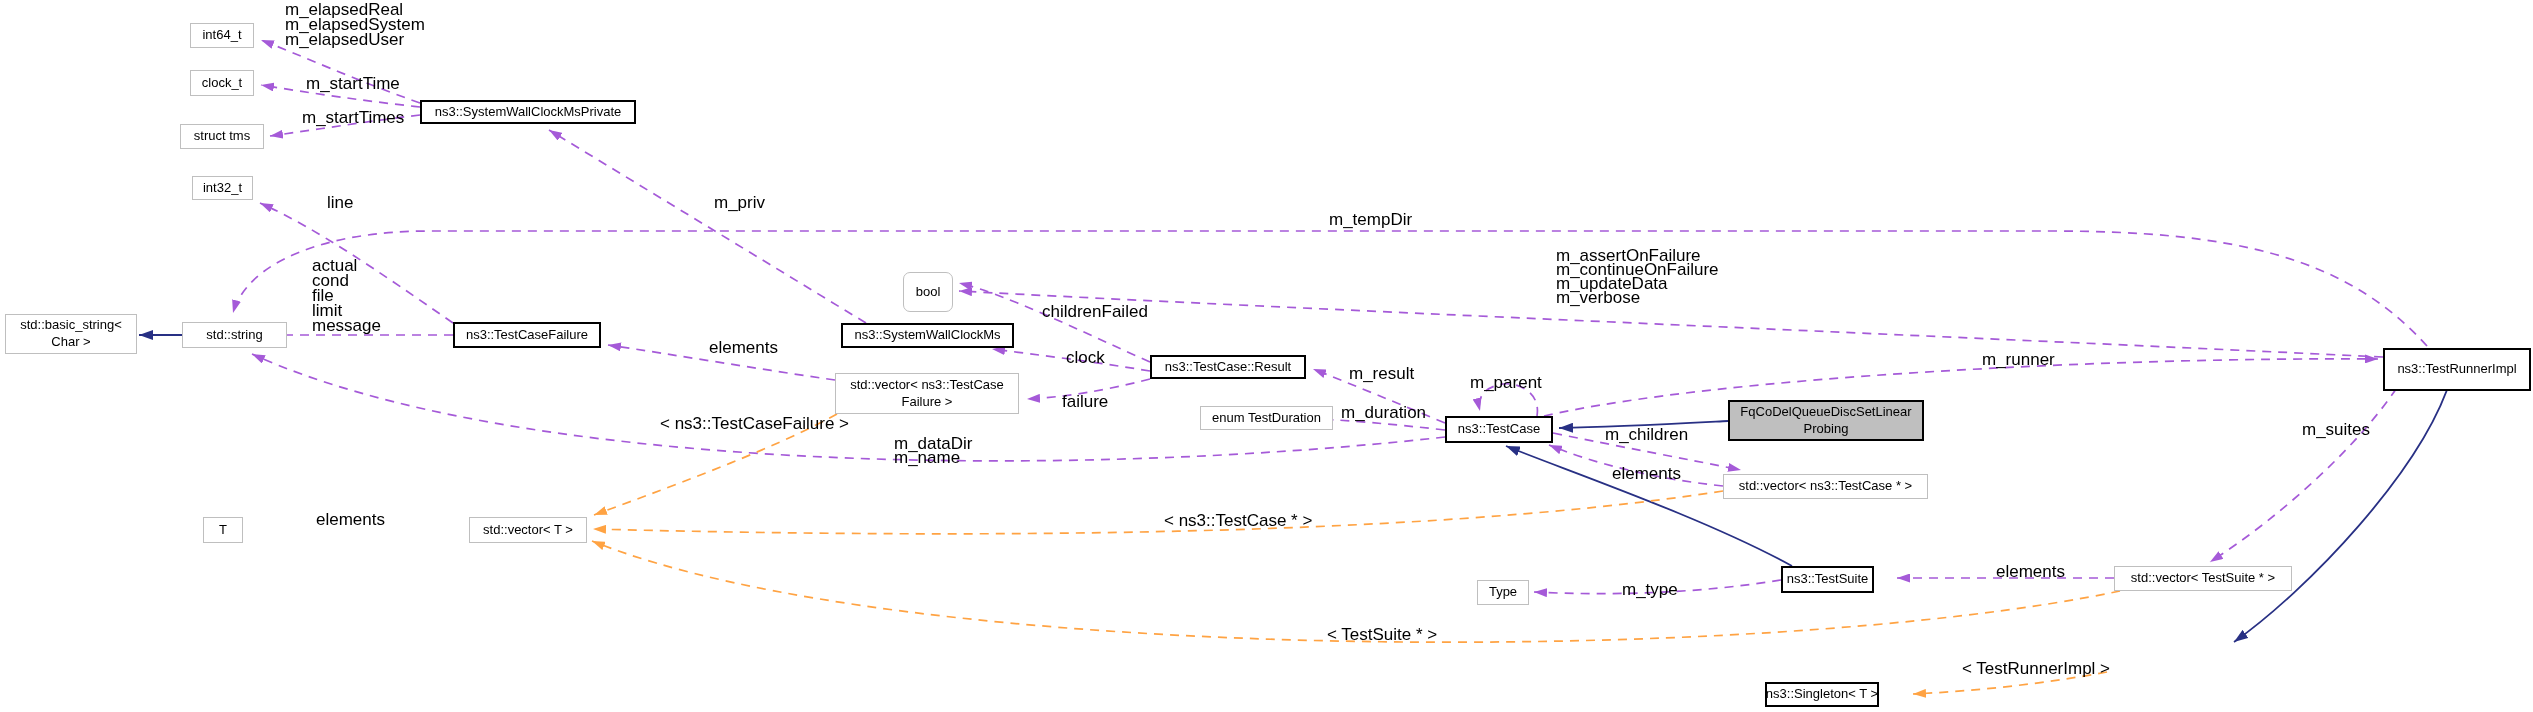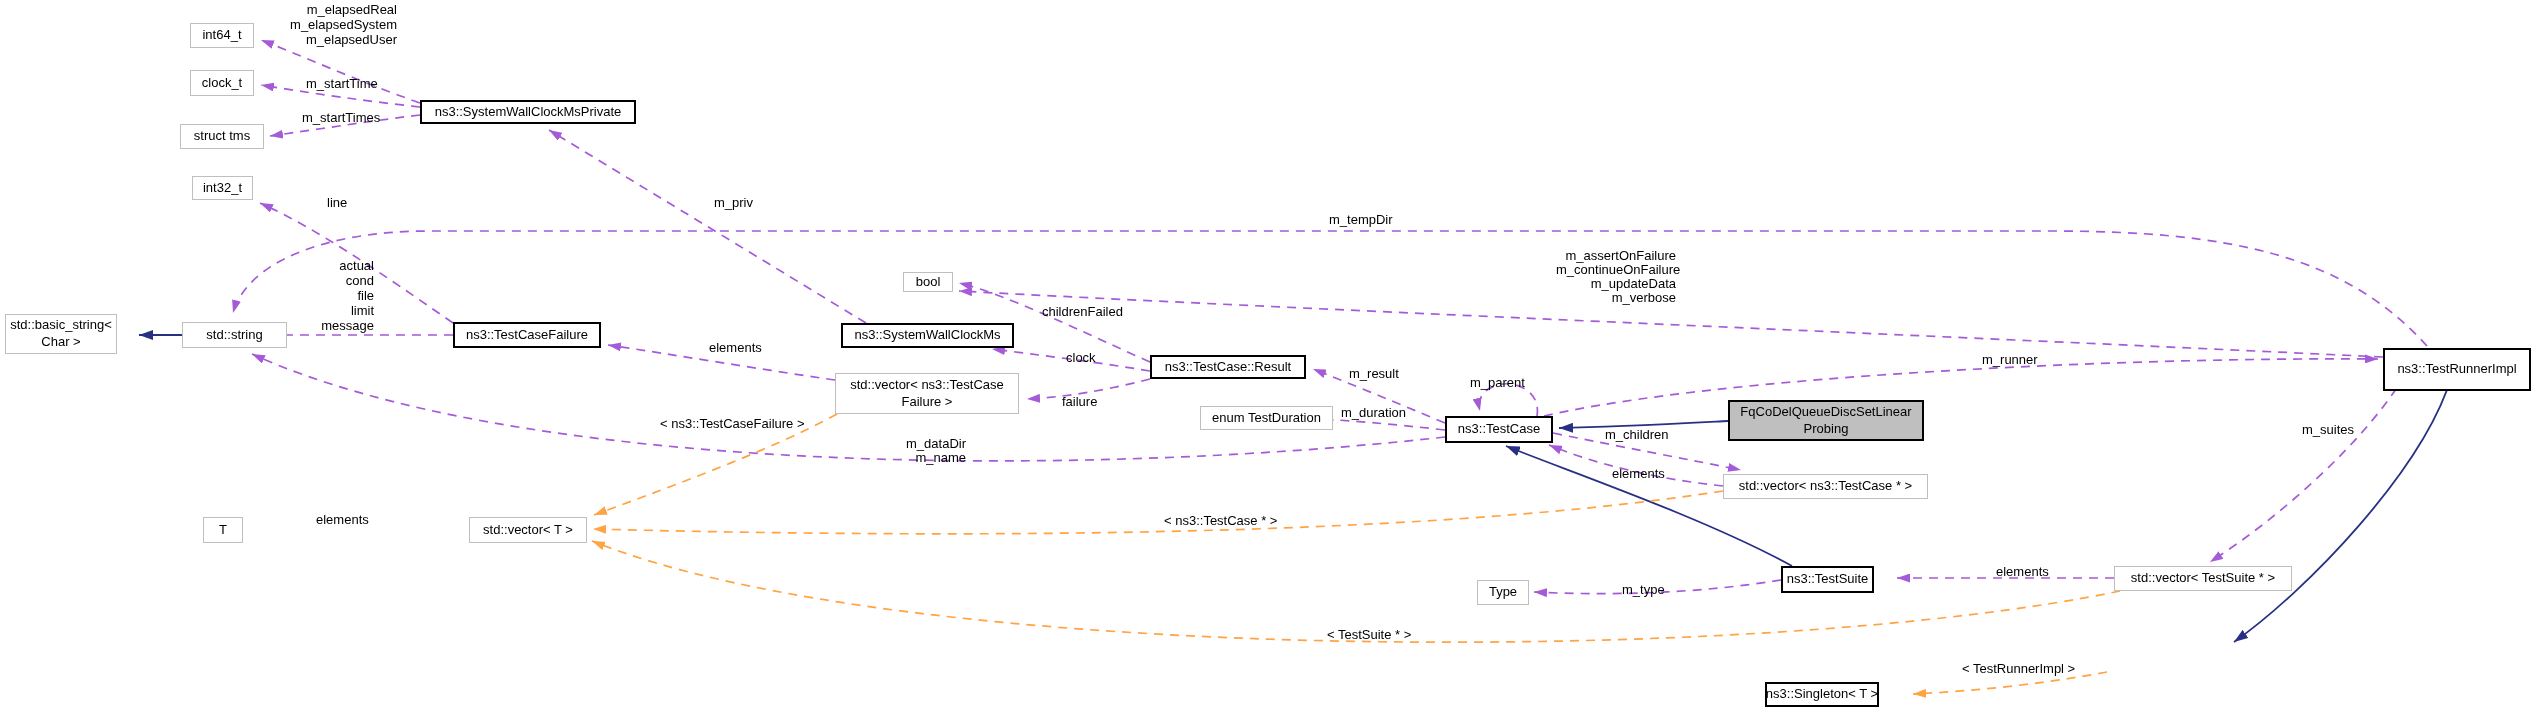--- a/index.html
+++ b/index.html
@@ -13,22 +13,22 @@
   .ep{stroke:var(--c-purple);stroke-width:1.7;fill:none;stroke-dasharray:9 7;}
   .eo{stroke:var(--c-orange);stroke-width:1.7;fill:none;stroke-dasharray:9 7;}
   .en{stroke:var(--c-navy);stroke-width:1.8;fill:none;}
   .mk-p{fill:var(--c-purple);} .mk-o{fill:var(--c-orange);} .mk-n{fill:var(--c-navy);}
   .n{position:absolute;box-sizing:border-box;border:1px solid var(--c-border);
      background:#fff;display:flex;flex-direction:column;align-items:center;
      justify-content:center;font-size:13px;line-height:1.3;color:#000;
      text-align:center;white-space:nowrap;}
   .n.b{border:2px solid #000;}
   .n.cur{background:var(--c-current);border:2px solid #000;}
-  .lab{position:absolute;font-size:13px;line-height:15px;color:#000;
-       text-align:right;white-space:nowrap;}
+  .lab{position:absolute;font-size:17px;line-height:15px;color:#000;
+       text-align:left;white-space:nowrap;}
   .lab.lh14{line-height:14px;}
 </style>
 </head>
 <body>
 
 <div class="canvas">
 
   <svg class="edges" viewBox="0 0 2533 712" xmlns="http://www.w3.org/2000/svg">
     <defs>
       <marker id="ap" viewBox="0 0 13 9" refX="13" refY="4.5" markerWidth="13" markerHeight="9" markerUnits="userSpaceOnUse" orient="auto">
@@ -73,28 +73,28 @@
     <path class="eo" d="M 837,414 C 768,452 656,492 594,515" marker-end="url(#ao)"></path>
     <path class="eo" d="M 1723,491 C 1400,541 900,537 593,529" marker-end="url(#ao)"></path>
     <path class="eo" d="M 2120,591 C 1760,666 900,666 592,541" marker-end="url(#ao)"></path>
     <path class="eo" d="M 2107,672 C 2042,684 1976,691 1913,694" marker-end="url(#ao)"></path>
   </svg>
 
   <div class="n" style="left:190px;top:23px;width:64px;height:25px;">int64_t</div>
   <div class="n" style="left:190px;top:70px;width:64px;height:26px;">clock_t</div>
   <div class="n" style="left:180px;top:124px;width:84px;height:25px;">struct tms</div>
   <div class="n" style="left:192px;top:176px;width:61px;height:24px;">int32_t</div>
-  <div class="n" style="left:5px;top:314px;width:112px;height:40px;">
+  <div class="n" style="left:5px;top:314px;width:132px;height:40px;">
     <div>std::basic_string&lt;</div>
     <div>Char &gt;</div>
   </div>
   <div class="n" style="left:182px;top:322px;width:105px;height:26px;">std::string</div>
   <div class="n b" style="left:420px;top:100px;width:216px;height:24px;">ns3::SystemWallClockMsPrivate</div>
   <div class="n b" style="left:453px;top:322px;width:148px;height:26px;">ns3::TestCaseFailure</div>
-  <div class="n" style="left:903px;top:272px;width:50px;height:20px;">bool</div>
+  <div class="n" style="left:903px;top:272px;width:50px;height:40px;border-radius:7px;">bool</div>
   <div class="n b" style="left:841px;top:323px;width:173px;height:25px;">ns3::SystemWallClockMs</div>
   <div class="n" style="left:835px;top:373px;width:184px;height:41px;">
     <div>std::vector&lt; ns3::TestCase</div>
     <div>Failure &gt;</div>
   </div>
   <div class="n b" style="left:1150px;top:355px;width:156px;height:24px;">ns3::TestCase::Result</div>
   <div class="n" style="left:1161px;top:406px;width:133px;height:24px;margin-left:39px;">enum TestDuration</div>
   <div class="n b" style="left:1445px;top:416px;width:108px;height:27px;">ns3::TestCase</div>
   <div class="n cur" style="left:1728px;top:400px;width:196px;height:41px;">
     <div>FqCoDelQueueDiscSetLinear</div>

